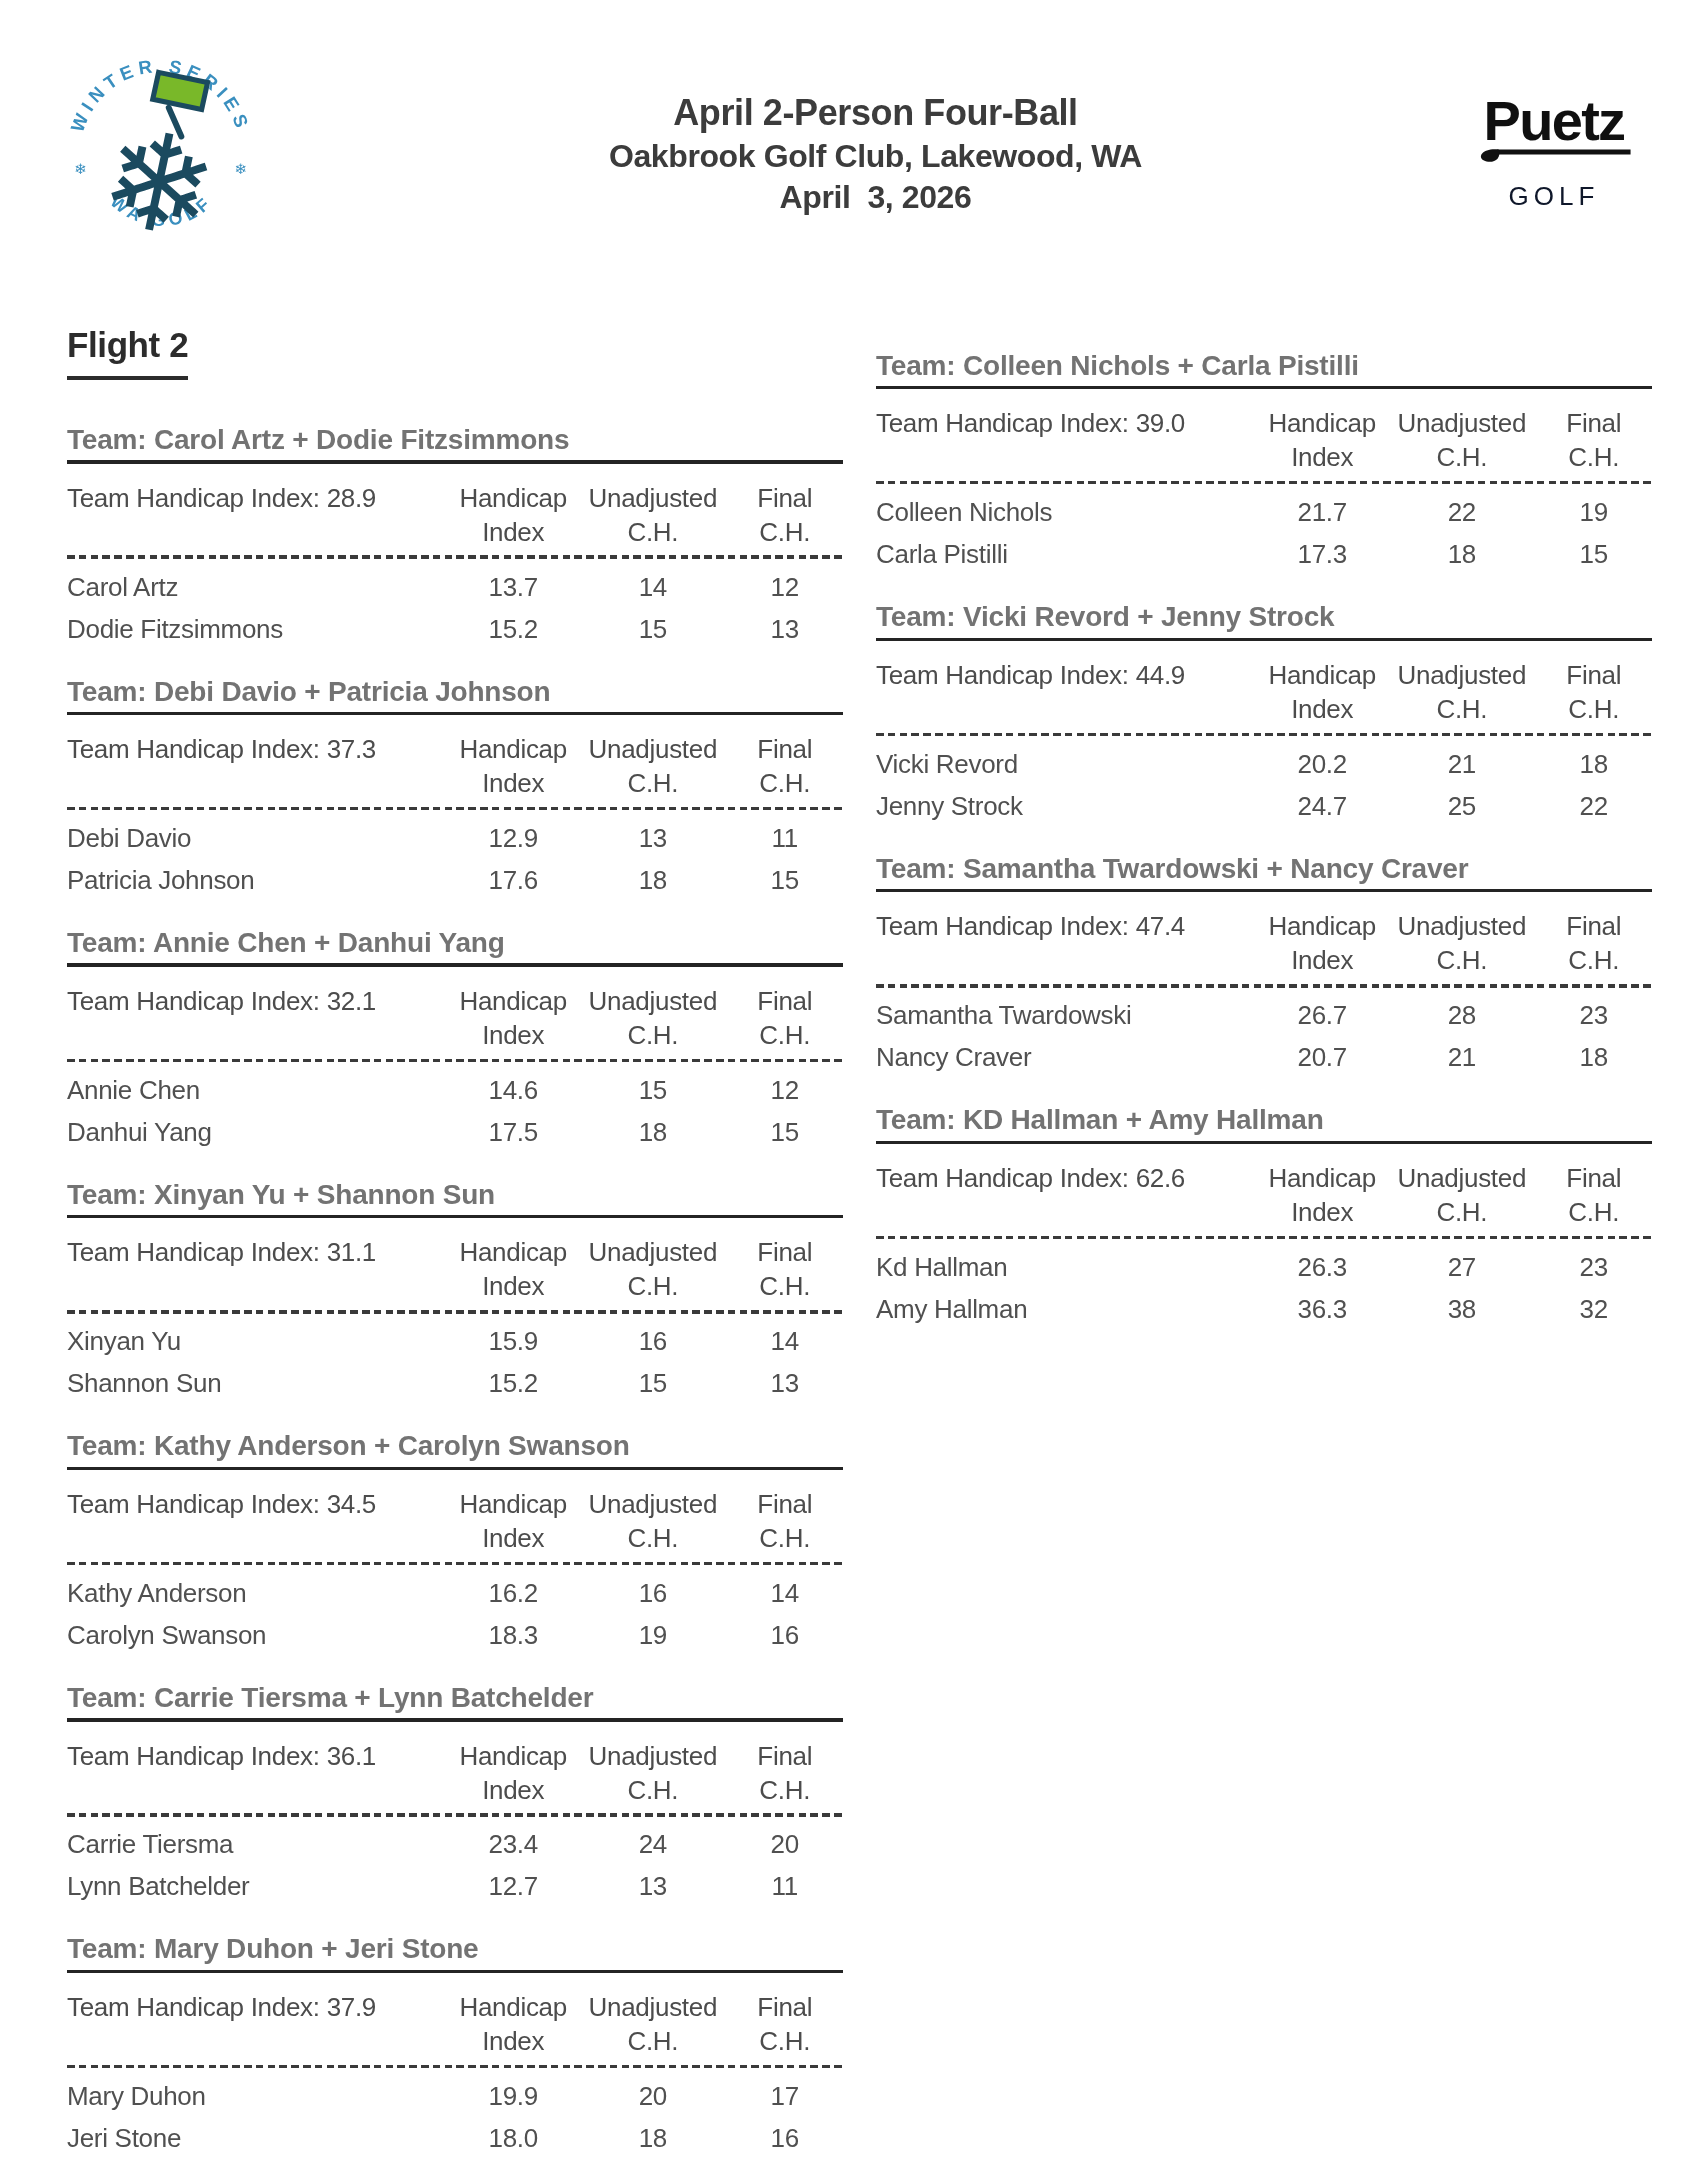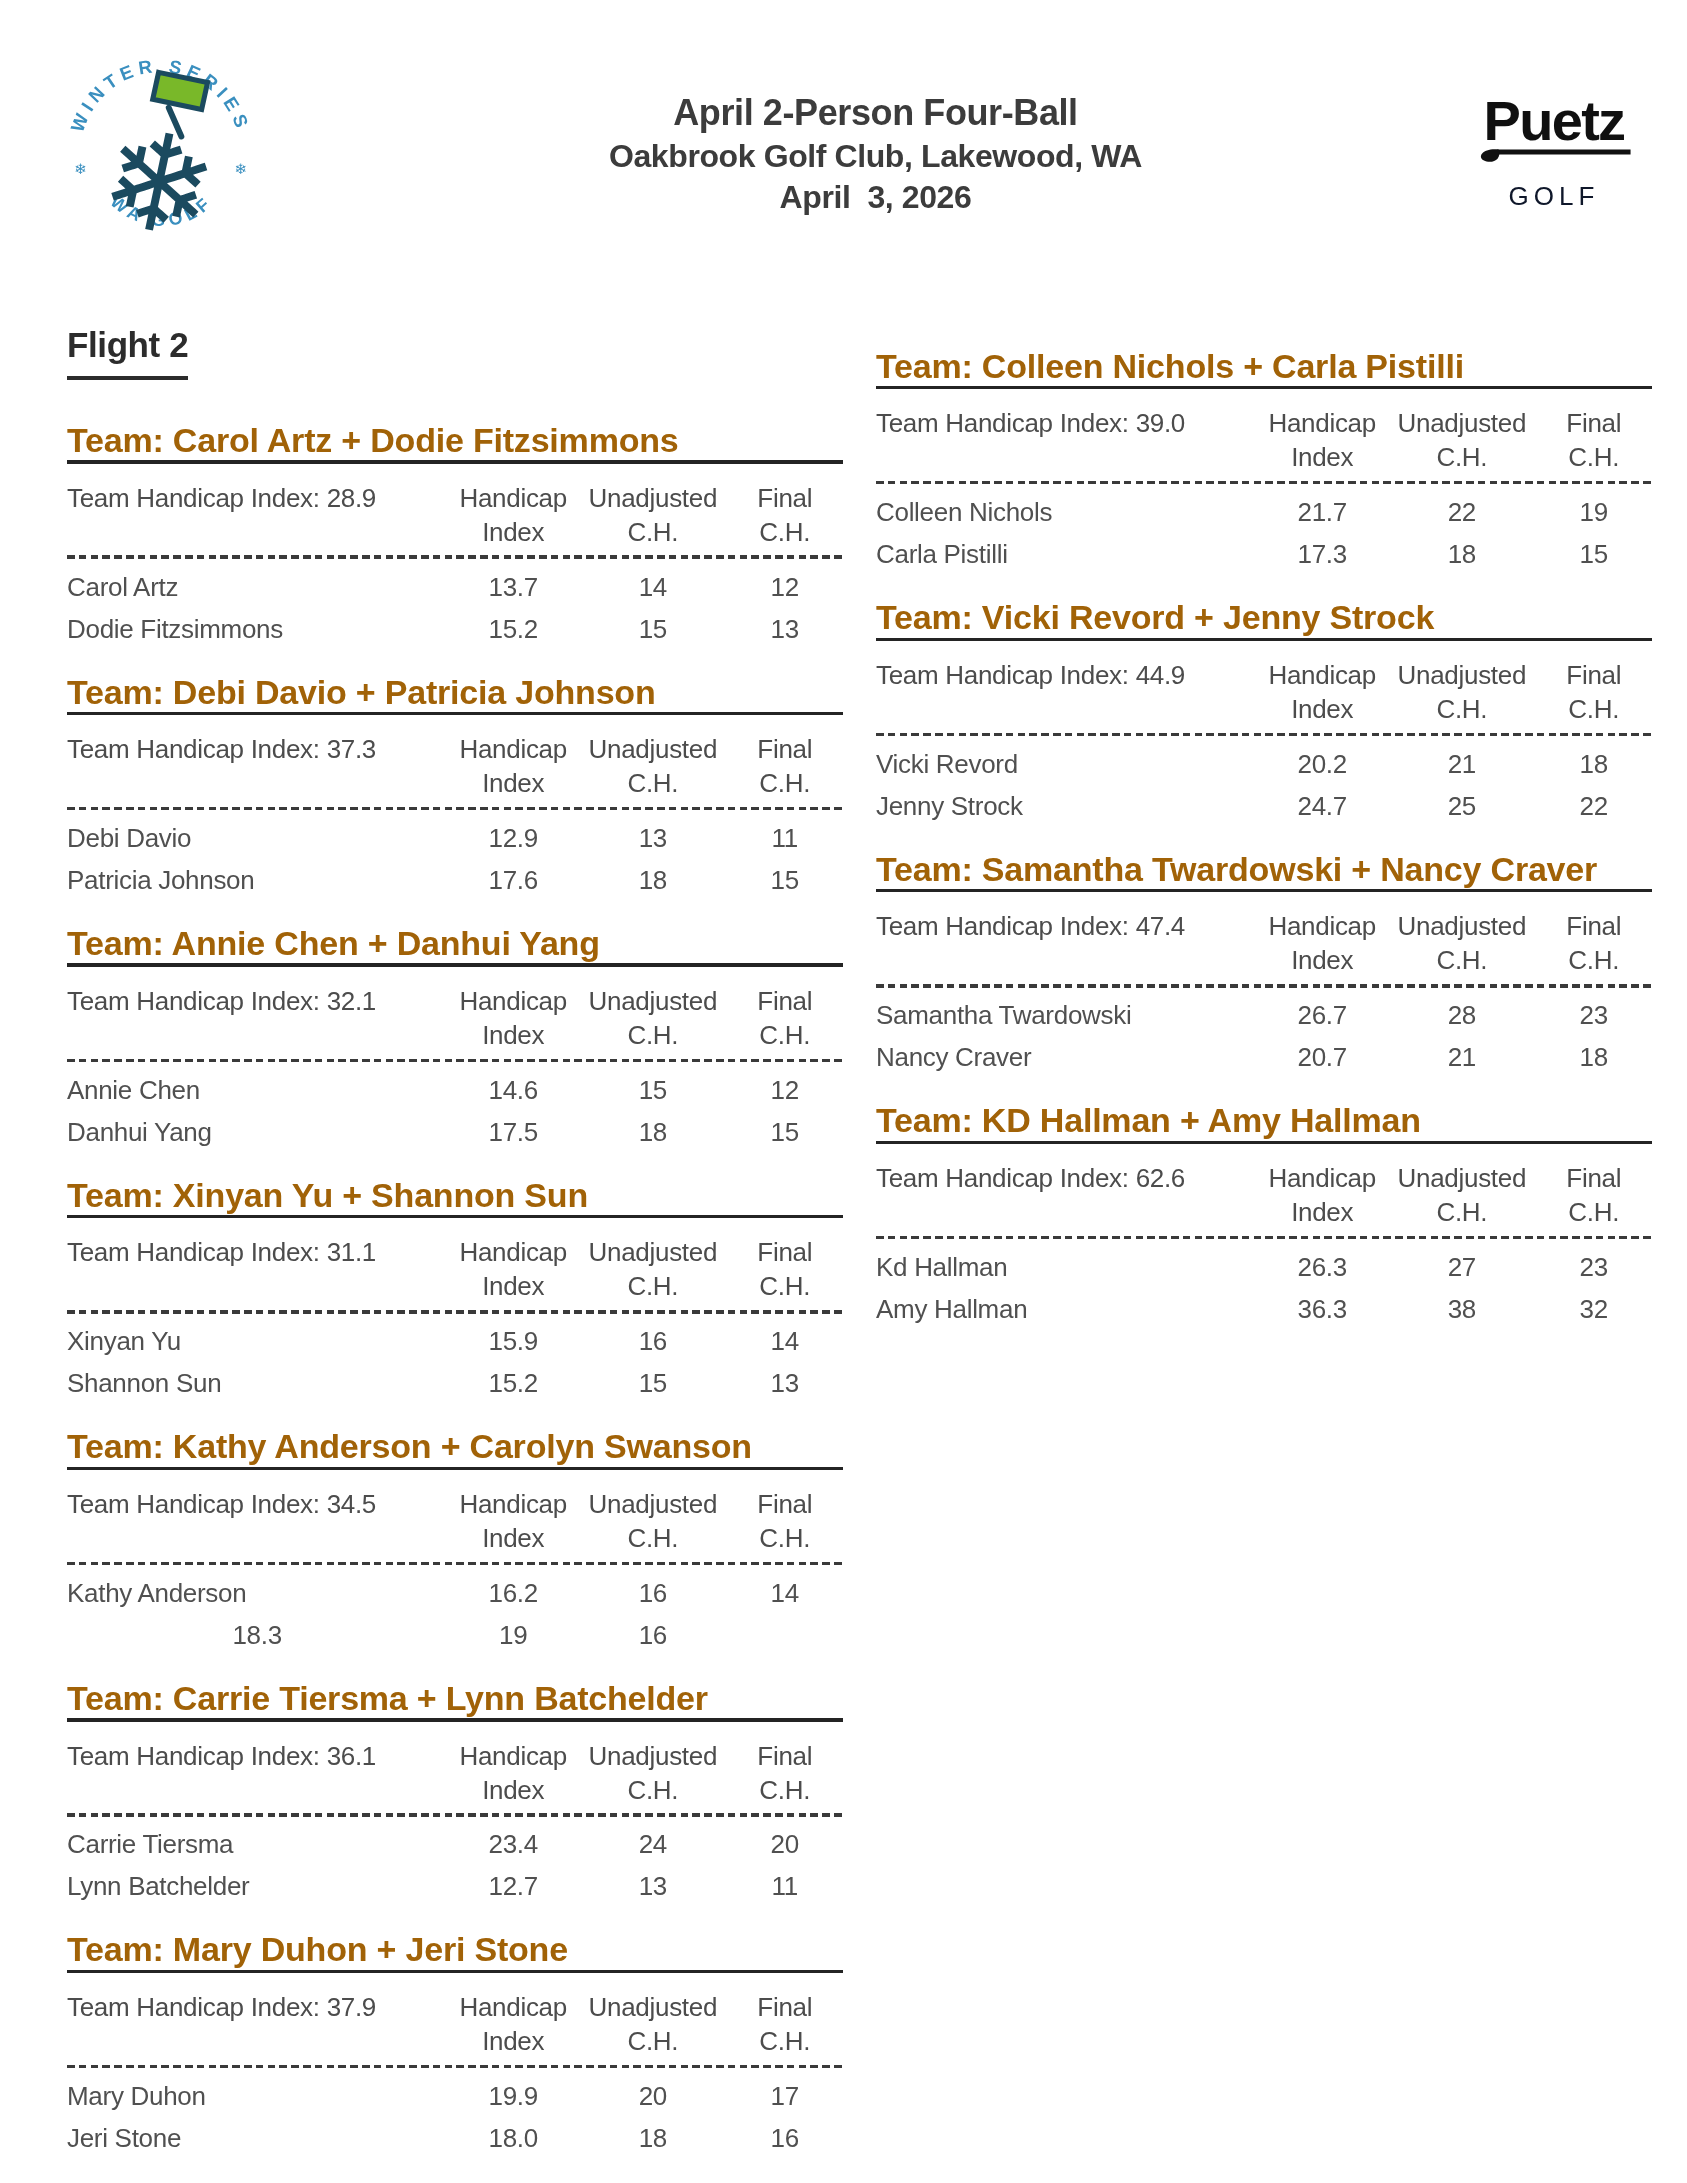--- a/index.html
+++ b/index.html
@@ -40,21 +40,21 @@
   .flight {
     display:inline-block;
     font-size:35px; font-weight:bold; color:#2c2c2c;
     padding-bottom:11px; border-bottom:4.2px solid #2c2c2c;
     letter-spacing:-0.4px;
   }
 
   
   .team { margin-bottom:25px; }
   .team-title {
-    font-size:34px; font-weight:bold; color:#a16207;
+    font-size:28px; font-weight:bold; color:#737373;
     line-height:34px; letter-spacing:-0.2px;
   }
   .rule-solid { margin-top:3.4px; height:3.4px; background:#242424; }
 
   .trow { display:grid; grid-template-columns:49% 17% 19% 15%; }
   .trow-h1 { padding-top:17px; }
   .cell { font-size:26px; line-height:34px; color:#4c4c4c; letter-spacing:-0.3px; }
   .cell-num { text-align:center; }
   .rule-dashed {
     margin:6.7px 0 6.7px; height:3.4px;
@@ -253,20 +253,21 @@
           <div class="cell cell-num">C.H.</div>
         </div>
         <div class="rule-dashed"></div>
         <div class="trow prow">
           <div class="cell">Kathy Anderson</div>
           <div class="cell cell-num">16.2</div>
           <div class="cell cell-num">16</div>
           <div class="cell cell-num">14</div>
         </div>
         <div class="trow prow">
+          <div class="cell">Carolyn Swanson</div>
           <div class="cell cell-num">18.3</div>
           <div class="cell cell-num">19</div>
           <div class="cell cell-num">16</div>
         </div>
       </section>
 
       <section class="team">
         <h3 class="team-title">Team: Carrie Tiersma + Lynn Batchelder</h3>
         <div class="rule-solid"></div>
         <div class="trow trow-h1">

